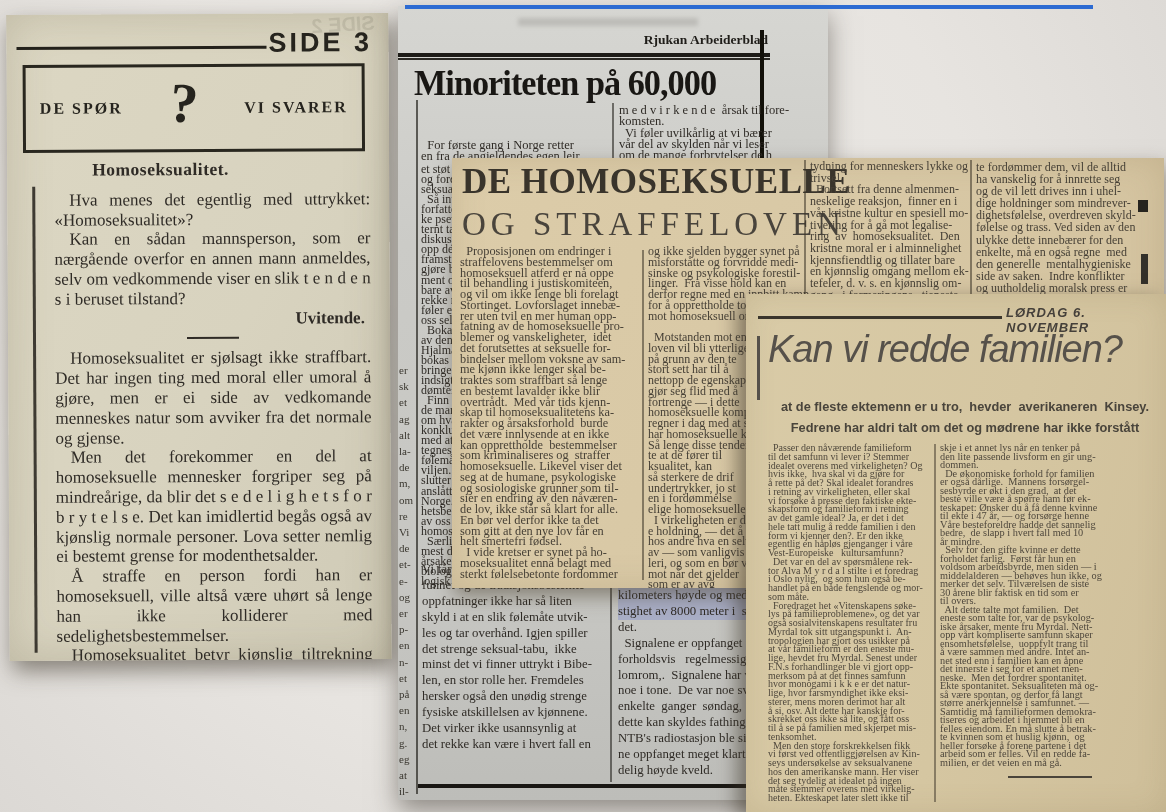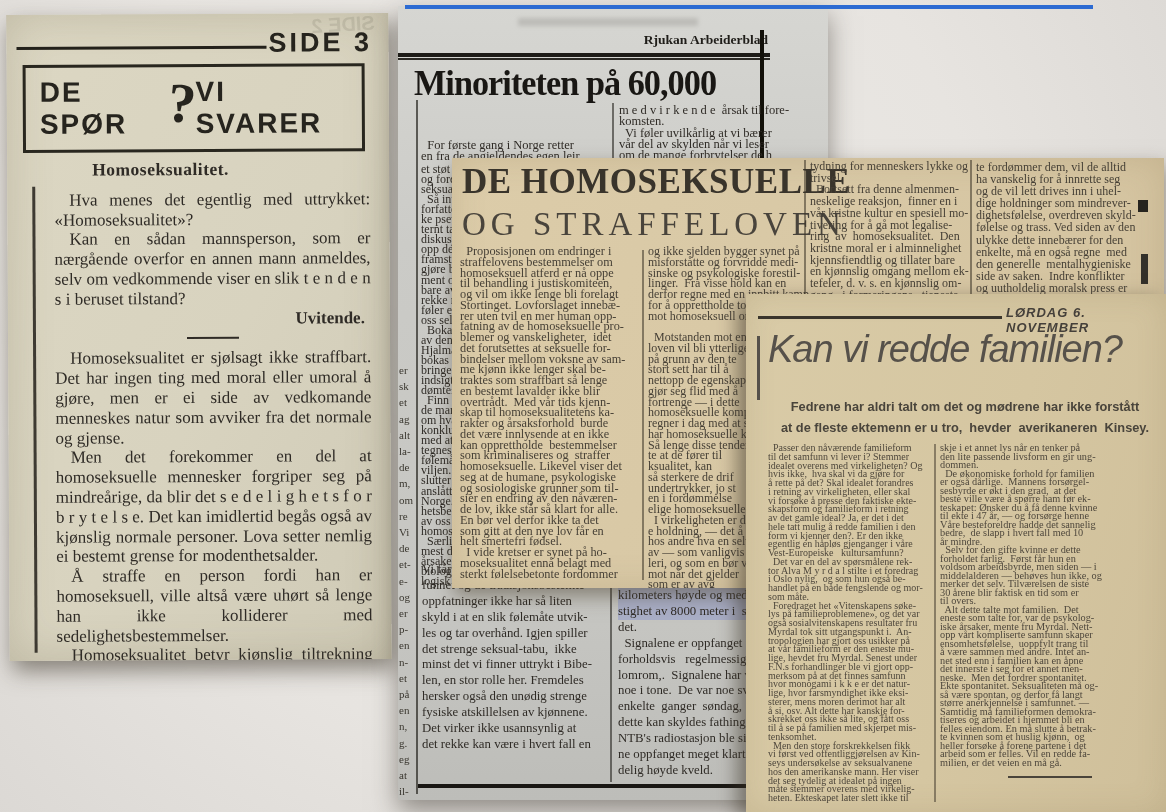--- a/index.html
+++ b/index.html
@@ -14,21 +14,21 @@
     background:linear-gradient(120deg,#dcd7c3 0%,#d8d3bf 55%,#cfcab6 100%);
     box-shadow:3px 10px 22px rgba(60,52,40,.55), inset 0 0 46px rgba(95,85,60,.22);
     transform:rotate(-0.3deg);overflow:hidden;}
   .s3-rule{left:10px;top:32px;width:250px;height:3px;background:#23211b;}
   .s3-label{left:262px;top:14px;font-family:"Liberation Sans",sans-serif;font-weight:bold;
     font-size:27px;letter-spacing:3px;color:#26241e;}
   .s3-bleed{right:14px;top:0px;font-family:"Liberation Sans",sans-serif;font-weight:bold;
     font-size:20px;opacity:.13;transform:scaleX(-1) rotate(3deg);color:#4a4636;}
   .s3-box{left:16px;top:50px;width:308px;height:82px;border:3.5px solid #29271f;
     display:flex;align-items:center;justify-content:space-between;padding:0 14px;}
-  .s3-box .word{font-family:Liberation Sans, sans-serif;font-weight:bold;font-size:28px;
+  .s3-box .word{font-family:Liberation Serif, serif;font-weight:bold;font-size:16px;
     letter-spacing:2px;color:#26241e;}
   .s3-q{font-size:56px;font-weight:bold;color:#26241e;margin-top:-10px;transform:rotate(6deg);}
   .s3-vrule{left:25px;top:172px;width:2.5px;height:466px;background:rgba(35,32,26,.85);}
   .s3-body{left:47px;top:146px;width:316px;font-size:17px;line-height:19.8px;text-align:justify;}
   .s3-body h3{margin:0 0 10px 0;font-size:17.5px;text-indent:38px;letter-spacing:.5px;}
   .s3-body p{margin:0;text-indent:15px;}
   .s3-byline{text-align:right;font-weight:bold;padding-right:6px;}
   .s3-div{width:52px;height:2px;background:#2f2b26;margin:9px auto 9px auto;}
   
   #blue-line{left:405px;top:5px;width:688px;height:3.5px;background:#2d6bd2;z-index:2;}
@@ -352,22 +352,22 @@
   <div class="abs t-mark1"></div>
   <div class="abs t-mark2"></div>
 </div>
 
 <div class="clip" id="clip-familien">
   <div class="abs f-rule"></div>
   <div class="abs f-date">LØRDAG 6. NOVEMBER</div>
   <div class="abs f-mark"></div>
   <div class="abs f-head">Kan vi redde familien?</div>
   <div class="abs f-deck">
+      <div class="ln">at de fleste ektemenn er u tro,  hevder  averikaneren  Kinsey.</div>
       <div class="ln">Fedrene har aldri talt om det og mødrene har ikke forstått</div>
-      <div class="ln">at de fleste ektemenn er u tro,  hevder  averikaneren  Kinsey.</div>
     </div>
   <div class="abs f-col1">
       <div class="ln">  Passer den nåværende familieform</div>
       <div class="ln">til det samfunn vi lever i? Stemmer</div>
       <div class="ln">idealet overens med virkeligheten? Og</div>
       <div class="ln">hvis ikke,  hva skal vi da gjøre for</div>
       <div class="ln">å rette på det? Skal idealet forandres</div>
       <div class="ln">i retning av virkeligheten, eller skal</div>
       <div class="ln">vi forsøke å presse den faktiske ekte-</div>
       <div class="ln">skapsform og familieform i retning</div>

